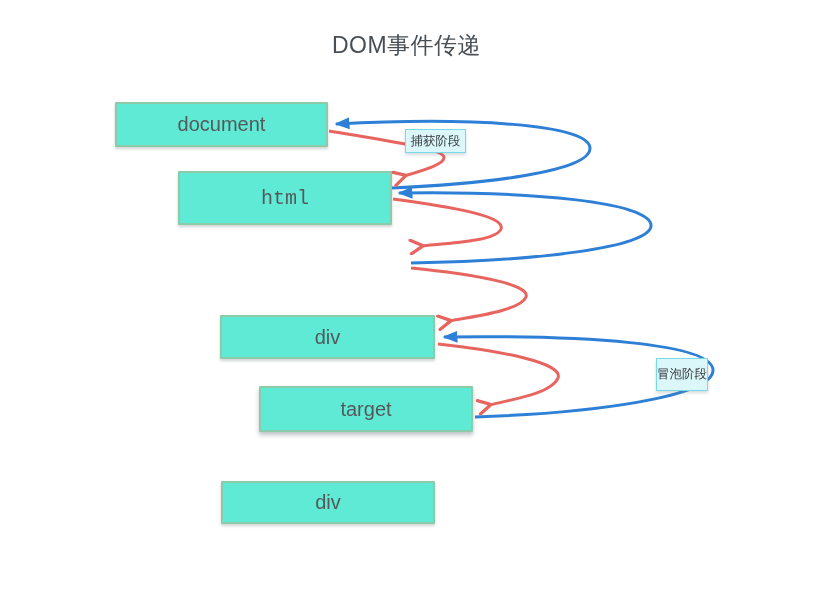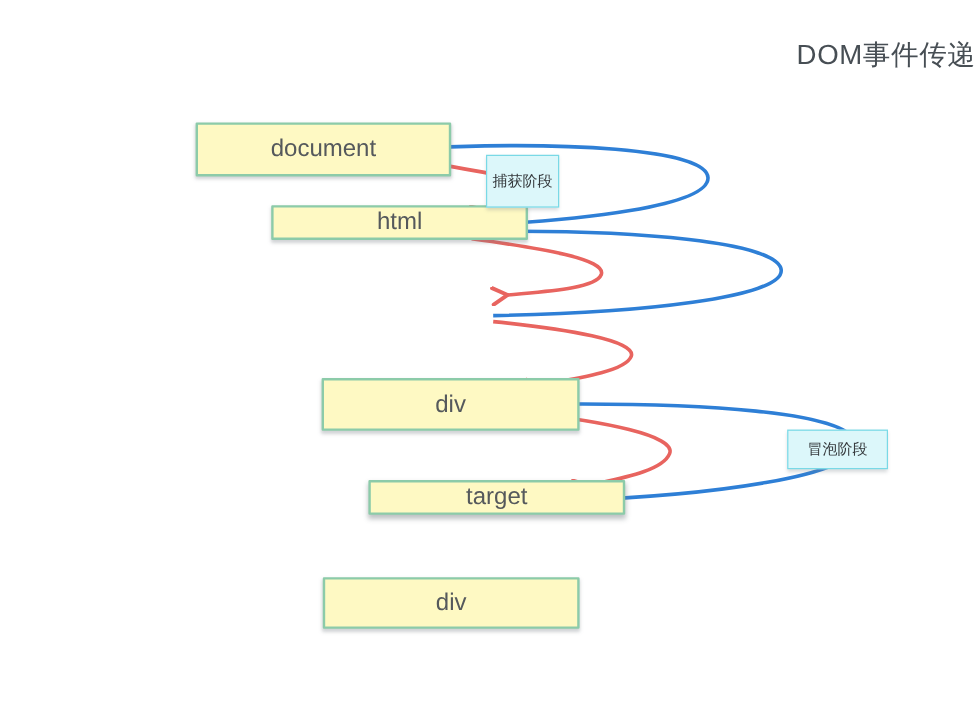--- a/index.html
+++ b/index.html
@@ -13,21 +13,21 @@
     width: 813px;
     height: 597px;
     background: #ffffff;
     overflow: hidden;
   }
   .title {
     position: absolute;
     left: 0;
     top: 30px;
     width: 813px;
-    text-align: right;
+    text-align: center;
     font-size: 23px;
     letter-spacing: 0.5px;
     color: var(--title-text, #474E54);
   }
   .arrows {
     position: absolute;
     left: 0;
     top: 0;
   }
   .arrows path.link {
@@ -40,51 +40,50 @@
   .red-stroke {
     fill: none;
     stroke: var(--capture-arrow, #E8645F);
     stroke-width: 2.4;
     stroke-linecap: round;
     stroke-linejoin: round;
   }
   .node {
     position: absolute;
     box-sizing: border-box;
-    background: #fef9c3;
+    background: #5eead4;
     border: 2px solid var(--node-border, #8CCBA9);
     border-radius: 1px;
     display: flex;
     align-items: center;
     justify-content: center;
     font-size: 20px;
     color: var(--node-text, #55595C);
     box-shadow: 0 2px 3px rgba(120, 130, 135, 0.35);
-    margin-left: 48px;
   }
   .node-document { left: 115px; top: 102px; width: 213px; height: 45px; }
-  .node-html     { left: 178px; top: 171px; width: 214px; height: 29px; }
+  .node-html     { left: 178px; top: 171px; width: 214px; height: 54px; font-family: Liberation Mono, monospace; }
   .node-body     { left: 197px; top: 240px; width: 212px; height: 46px; }
   .node-div      { left: 220px; top: 315px; width: 215px; height: 44px; }
-  .node-target   { left: 259px; top: 400px; width: 214px; height: 29px; box-shadow: 0 3px 4px rgba(110,120,125,0.45); }
+  .node-target   { left: 259px; top: 386px; width: 214px; height: 46px; box-shadow: 0 3px 4px rgba(110,120,125,0.45); }
   .node-div2     { left: 221px; top: 481px; width: 214px; height: 43px; }
   .phase {
     position: absolute;
     box-sizing: border-box;
     background: var(--phase-bg, #DCF7FA);
     border: 1.5px solid var(--phase-border, #79D9E6);
     display: flex;
     align-items: center;
     justify-content: center;
     font-size: 12.5px;
     color: #35393c;
     box-shadow: 0 2px 3px rgba(120, 130, 135, 0.3);
   }
-  .phase-capture { left: 405px; top: 129px; width: 61px; height: 44px; }
-  .phase-bubble  { left: 656px; top: 358px; width: 84px; height: 33px; }
+  .phase-capture { left: 405px; top: 129px; width: 61px; height: 24px; }
+  .phase-bubble  { left: 656px; top: 358px; width: 52px; height: 33px; }
   .watermark {
     position: absolute;
     right: 13px;
     top: 548px;
     font-size: 24px;
     color: var(--watermark, #CBCBCB);
     letter-spacing: 1px;
   }
 </style>
 </head>

